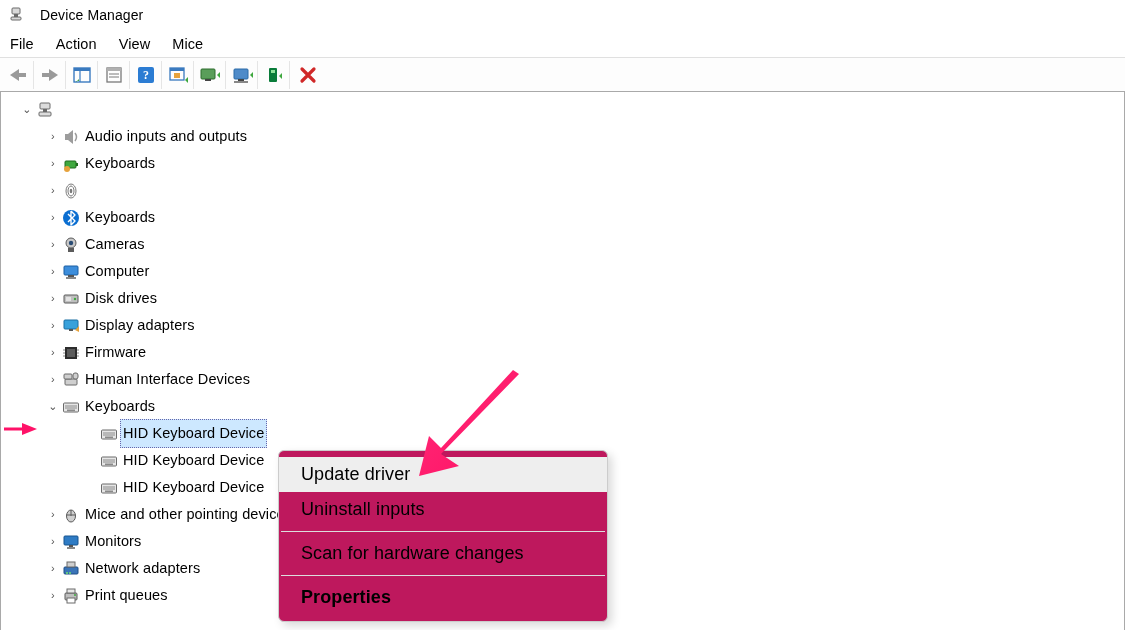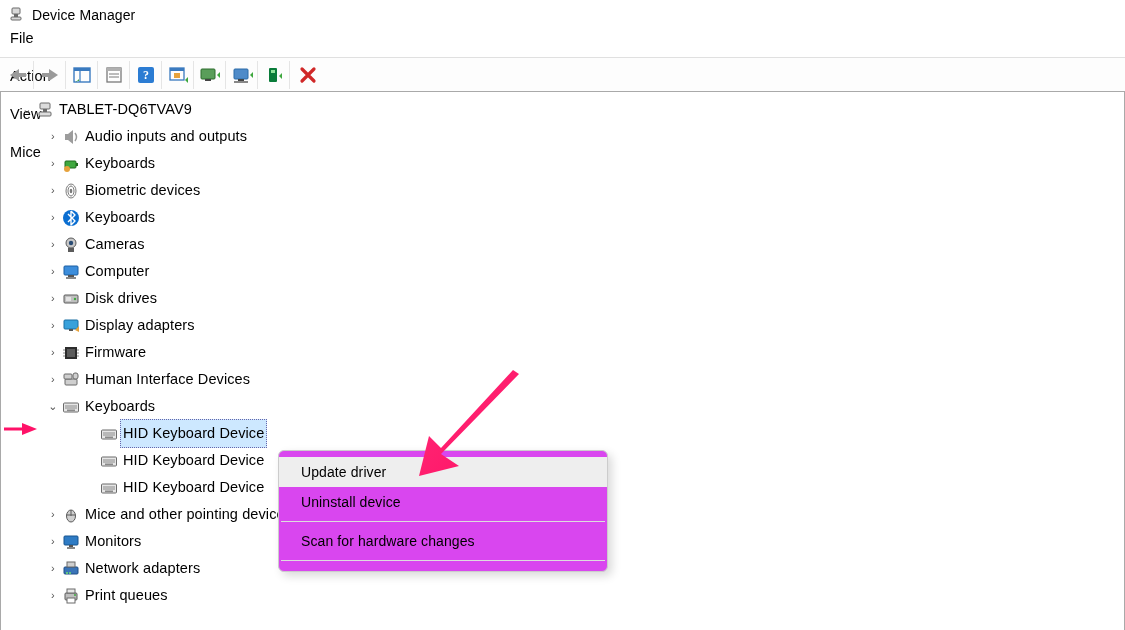--- a/index.html
+++ b/index.html
@@ -16,35 +16,35 @@
     letter-spacing: 0.1px;
   }
 
   
   .titlebar {
     display: flex;
     align-items: center;
     height: 30px;
     padding: 0 8px;
     background: #fff;
-    gap: 8px;
+    gap: 16px;
   }
   .titlebar .title-text {
     font-size: 14px;
   }
 
   
   .menubar {
     display: flex;
+    align-items: center;
     height: 28px;
     padding: 0 10px;
     gap: 22px;
     border-bottom: 1px solid #e0e0e0;
     font-size: 14.5px;
-    flex-direction: column;
   }
   .menubar span { cursor: default; }
 
   
   .toolbar {
     display: flex;
     align-items: center;
     height: 34px;
     padding: 0 6px;
     gap: 2px;
@@ -106,26 +106,26 @@
     padding: 0 2px;
     margin-left: -3px;
   }
 
   
   .context-menu {
     position: absolute;
     left: 278px;
     top: 450px;
     width: 330px;
-    background: #d946ef;
+    background: #be185d;
     border: 1px solid #ccc;
     box-shadow: 4px 4px 10px rgba(0,0,0,0.15);
     border-radius: 6px;
     padding: 6px 0;
-    font-size: 14px;
+    font-size: 18px;
   }
   .cm-item {
     padding: 7px 22px;
   }
   .cm-item.hover {
     background: #eeeeee;
   }
   .cm-sep {
     height: 1px;
     background: #ddd;
@@ -248,21 +248,20 @@
   <div class="tree" id="tree">
       <div class="row indent0">
         <span class="chev">⌄</span>
         <span class="icon">
           <svg width="18" height="18" viewBox="0 0 18 18">
             <rect x="4" y="2" width="10" height="6" rx="1" fill="#dcdcdc" stroke="#6b6b6b"></rect>
             <rect x="7" y="8" width="4" height="3" fill="#6b6b6b"></rect>
             <rect x="3" y="11" width="12" height="4" rx="1" fill="#dcdcdc" stroke="#6b6b6b"></rect>
           </svg>
         </span>
-        <span class="label-text">TABLET-DQ6TVAV9</span>
       </div>
       <div class="row indent1">
         <span class="chev">›</span>
         <span class="icon">
           <svg width="18" height="18" viewBox="0 0 18 18">
             <path d="M3 6 H6 L11 2 V16 L6 12 H3 Z" fill="#9c9c9c"></path>
             <path d="M13 5 Q16 9 13 13" stroke="#9c9c9c" fill="none" stroke-width="1.5"></path>
           </svg>
         </span>
         <span class="label-text">Audio inputs and outputs</span>
@@ -280,21 +279,20 @@
       </div>
       <div class="row indent1">
         <span class="chev">›</span>
         <span class="icon">
           <svg width="18" height="18" viewBox="0 0 18 18">
             <ellipse cx="9" cy="9" rx="5" ry="7" fill="none" stroke="#7a7a7a" stroke-width="1"></ellipse>
             <ellipse cx="9" cy="9" rx="3" ry="5" fill="none" stroke="#7a7a7a" stroke-width="1"></ellipse>
             <ellipse cx="9" cy="9" rx="1.3" ry="2.3" fill="#7a7a7a"></ellipse>
           </svg>
         </span>
-        <span class="label-text">Biometric devices</span>
       </div>
       <div class="row indent1">
         <span class="chev">›</span>
         <span class="icon">
           <svg width="18" height="18" viewBox="0 0 18 18">
             <circle cx="9" cy="9" r="8" fill="#0a6ed1"></circle>
             <path d="M9 2 L13 6 L6 13 M6 5 L13 12 L9 16 L9 2" stroke="#fff" stroke-width="1.4" fill="none" stroke-linejoin="round"></path>
           </svg>
         </span>
         <span class="label-text">Keyboards</span>
@@ -462,24 +460,25 @@
             <circle cx="13" cy="8" r="1" fill="#3fa83f"></circle>
           </svg>
         </span>
         <span class="label-text">Print queues</span>
       </div>
     </div>
 </div>
 
 <div class="context-menu">
   <div class="cm-item hover">Update driver</div>
-  <div class="cm-item">Uninstall device</div>
+  <div class="cm-item">Uninstall inputs</div>
   <div class="cm-sep"></div>
   <div class="cm-item">Scan for hardware changes</div>
   <div class="cm-sep"></div>
+  <div class="cm-item bold">Properties</div>
 </div>
 
 <svg class="pink-arrow big" viewBox="0 0 120 110">
   <defs>
     <linearGradient id="pg" x1="0" y1="0" x2="1" y2="1">
       <stop offset="0%" stop-color="#ff2d79"></stop>
       <stop offset="100%" stop-color="#ff0f63"></stop>
     </linearGradient>
   </defs>
   <path d="M114 4 L36 84 L54 96 L14 106 L24 66 L36 78 L108 0 Z" fill="url(#pg)"></path>

